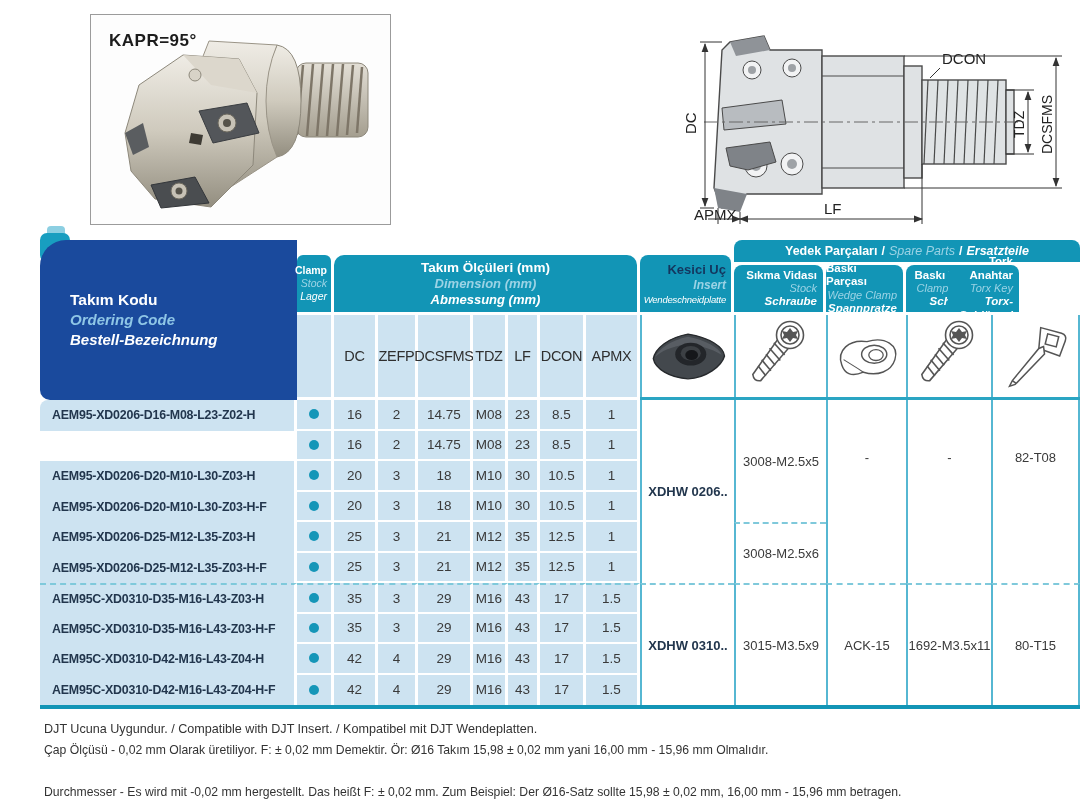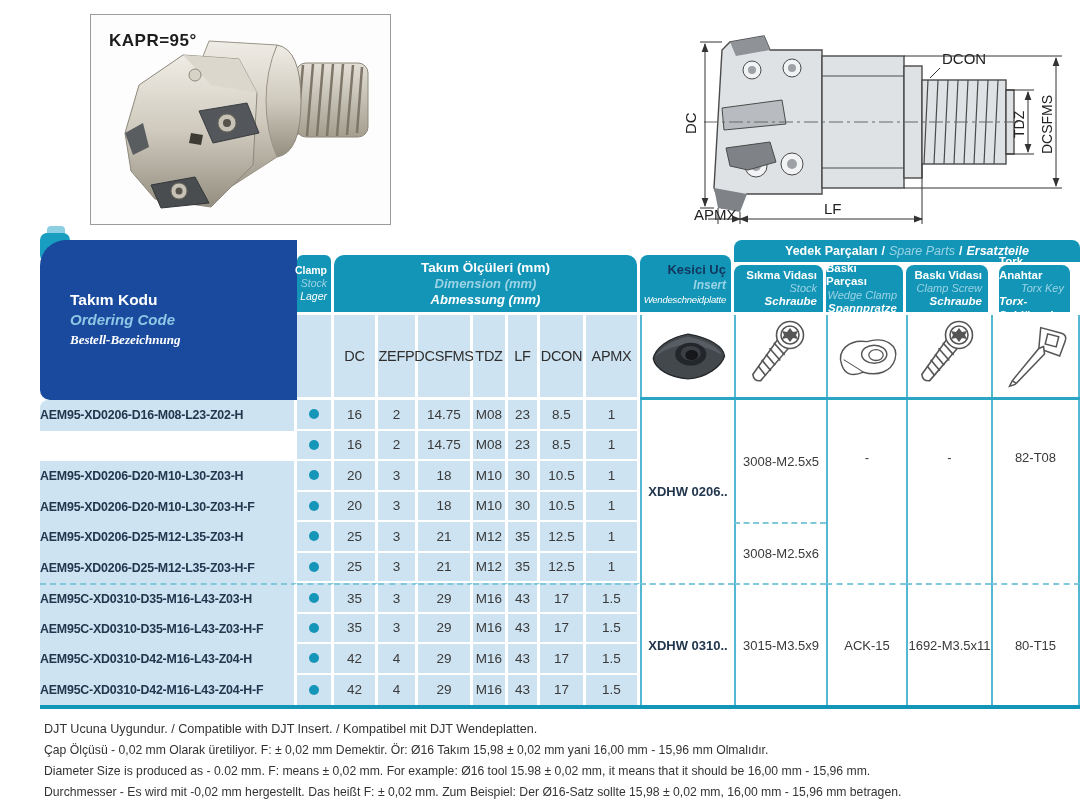--- a/index.html
+++ b/index.html
@@ -17,21 +17,21 @@
 
   
   .tab-mini  { position:absolute; left:47px; top:226px; width:18px; height:17px; border-radius:4px; background:#8ccfe2; }
   .tab-big   { position:absolute; left:40px; top:233px; width:30px; height:29px; border-radius:7px; background:#189ec0; }
 
   .hdr-code { position:absolute; left:40px; top:240px; width:257px; height:160px;
               background:#1a4a9d; border-radius:26px 0 0 10px;
               display:flex; flex-direction:column; justify-content:center; padding-left:30px; }
   .hdr-code .l1 { color:#fff; font-size:15.5px; font-weight:bold; line-height:20px; }
   .hdr-code .l2 { color:#8fc6e6; font-size:15px; font-weight:bold; font-style:italic; line-height:20px; }
-  .hdr-code .l3 { color:#fff; font-size:13px; font-weight:bold; font-style:italic; line-height:20px;font-family:Liberation Serif, serif; }
+  .hdr-code .l3 { color:#fff; font-size:15px; font-weight:bold; font-style:italic; line-height:20px; }
 
   .teal-box { background:#1295b6; position:absolute; }
   .hdr-stock { left:297px; top:255px; width:34px; height:57px; border-radius:6px 6px 0 0;
                display:flex; flex-direction:column; justify-content:center; align-items:flex-end; padding-right:4px; }
   .hdr-stock .l1 { color:#fff; font-size:10.5px; font-weight:bold; line-height:13px; }
   .hdr-stock .l2 { color:#9bd3e5; font-size:10.5px; font-style:italic; line-height:13px; }
   .hdr-stock .l3 { color:#fff; font-size:10.5px; font-style:italic; line-height:13px; }
 
   .hdr-dims { left:334px; top:255px; width:303px; height:57px; border-radius:10px 10px 0 0;
               display:flex; flex-direction:column; justify-content:center; align-items:center; }
@@ -66,21 +66,21 @@
   .icon-cell.last { border-right:2px solid #56b7d2; }
   .right-topline { position:absolute; left:640px; top:397px; width:440px; height:3px; background:#2aa5c3; }
 
   
   .grid { position:absolute; left:40px; top:400px; width:1040px; height:305px;
           display:grid; border-radius:8px 0 0 0; overflow:hidden;
           grid-template-columns:257px 37px 44px 40px 55px 35px 32px 46px 54px 94px 92px 80px 85px 89px;
           grid-template-rows:repeat(10, 30.5px); }
   .cell { background:#cde3f1; border-right:3px solid #fff; display:flex; align-items:center; justify-content:center;
           font-size:13.5px; color:#3a3a3a; }
-  .cell.code { justify-content:flex-start; padding-left:0; font-size:12.4px; font-weight:bold;
+  .cell.code { justify-content:flex-start; padding-left:12px; font-size:12.4px; font-weight:bold;
                color:#22364d; letter-spacing:-0.2px; }
   .cell.rb { border-bottom:2px solid #fff; }
   .cell.grp { border-top:2px dashed #7fc9db; }
   .dot { width:10px; height:10px; border-radius:50%; background:#1596b8; }
 
   .mcell { background:#fff; border-left:2px solid #56b7d2; display:flex; align-items:center; justify-content:center;
            font-size:13px; color:#3a3a3a; }
   .mcell.last { border-right:2px solid #56b7d2; }
   .mcell.ins { font-weight:bold; color:#22364d; }
   .mcell.top-dash { border-top:2px dashed #7fc9db; }
@@ -269,21 +269,21 @@
   <div class="teal-box spare-hdr" style="left:826px; width:77px;">
     <span class="l1">Baskı Parçası</span>
     <span class="l2">Wedge Clamp</span>
     <span class="l3">Spannpratze</span>
   </div>
   <div class="teal-box spare-hdr" style="left:906px; width:82px;">
     <span class="l1">Baskı Vidası</span>
     <span class="l2">Clamp Screw</span>
     <span class="l3">Schraube</span>
   </div>
-  <div class="teal-box spare-hdr" style="left:999px; width:71px;">
+  <div class="teal-box spare-hdr" style="left:948px; width:71px;text-align:right;">
     <span class="l1">Tork Anahtar</span>
     <span class="l2">Torx Key</span>
     <span class="l3">Torx-Schlüssel</span>
   </div>
 
   <div class="sub-cell" style="left:297px; width:37px;"></div>
   <div class="sub-cell" style="left:334px; width:44px;">DC</div>
   <div class="sub-cell" style="left:378px; width:40px;">ZEFP</div>
   <div class="sub-cell" style="left:418px; width:55px;">DCSFMS</div>
   <div class="sub-cell" style="left:473px; width:35px;">TDZ</div>
@@ -479,15 +479,14 @@
       <div class="cell" style="grid-area: 10 / 6 / 11 / 7;">M16</div>
       <div class="cell" style="grid-area: 10 / 7 / 11 / 8;">43</div>
       <div class="cell" style="grid-area: 10 / 8 / 11 / 9;">17</div>
       <div class="cell" style="grid-area: 10 / 9 / 11 / 10;">1.5</div>
     </div>
 
   <div class="bottom-line"></div>
 
   <div class="note n0">DJT Ucuna Uygundur. / Compatible with DJT Insert. / Kompatibel mit DJT Wendeplatten.</div>
   <div class="note n1">Çap Ölçüsü - 0,02 mm Olarak üretiliyor. F: ± 0,02 mm Demektir. Ör: Ø16 Takım 15,98 ± 0,02 mm yani 16,00 mm - 15,96 mm Olmalıdır.</div>
-  <div class="note n2">Diameter Size is produced as - 0.02 mm. F: means ± 0,02 mm. For example: Ø16 tool 15.98 ± 0,02 mm, it means that it should be 16,00 mm - 15,96 mm.</div>
   <div class="note n3">Durchmesser - Es wird mit -0,02 mm hergestellt. Das heißt F: ± 0,02 mm. Zum Beispiel: Der Ø16-Satz sollte 15,98 ± 0,02 mm, 16,00 mm - 15,96 mm betragen.</div>
 </div>
 
 </body></html>

